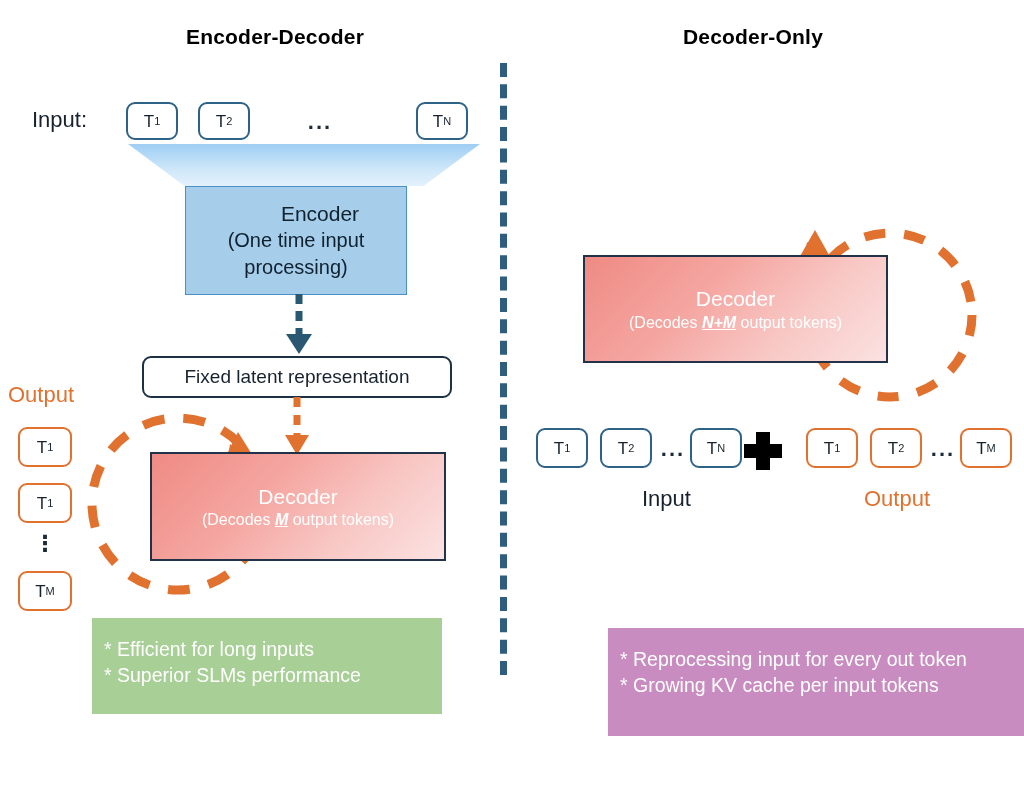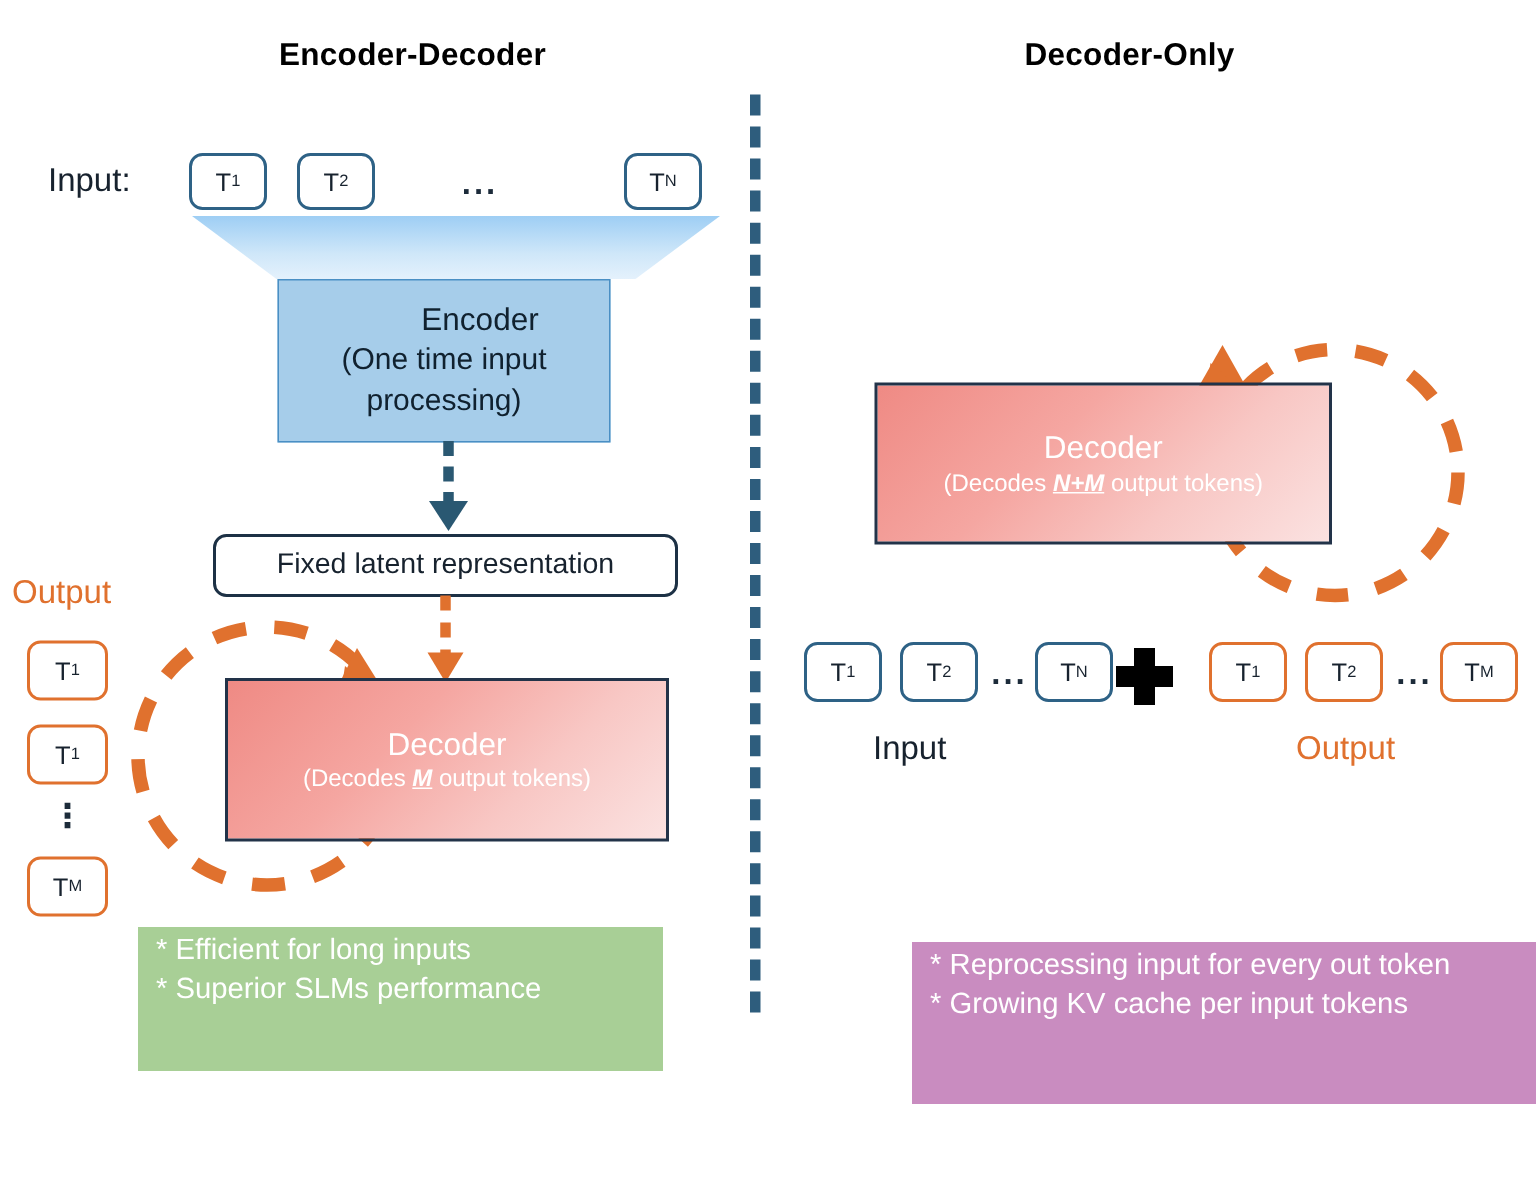--- a/index.html
+++ b/index.html
@@ -76,21 +76,21 @@
     background:linear-gradient(135deg,#ef8a84 0%,#f5a6a1 38%,#f8c7c4 68%,#fbe2e1 100%);
     display:flex;flex-direction:column;align-items:center;justify-content:center;
     text-align:center;color:#ffffff;
   }
   .decoder-title{font-size:21px;line-height:1.2;}
   .decoder-sub{font-size:16px;line-height:1.2;margin-top:1px;}
   .decoder-sub b{font-style:italic;text-decoration:underline;font-weight:bold;}
 
   
   .note{
-    box-sizing:border-box;padding:2px 12px 8px 12px;
+    box-sizing:border-box;padding:18px 12px 8px 12px;
     color:#ffffff;font-size:19.5px;line-height:1.34;
   }
   .note.green{background:#a8cf96;}
   .note.purple{background:#c98cc0;}
   .hl-red{color:#f31b1b;}
 
   
   .plus{left:744px;top:432px;width:38px;height:38px;}
   .plus:before,.plus:after{
     content:"";position:absolute;background:#000;
@@ -212,19 +212,19 @@
 <div class="abs tok orange" style="left:870px;top:428px;width:52px;height:40px;">
   <span>T</span>
     <sub>2</sub>
 </div>
 <div class="abs dots" style="left:924px;top:430px;width:38px;height:38px;">...</div>
 <div class="abs tok orange" style="left:960px;top:428px;width:52px;height:40px;">
   <span>T</span>
     <sub>M</sub>
 </div>
 
-<div class="abs label-plain" style="left:582px;top:486px;">Input</div>
+<div class="abs label-plain" style="left:642px;top:486px;">Input</div>
 <div class="abs label-orange" style="left:864px;top:486px;">Output</div>
 
 <div class="abs note purple" style="left:560px;top:628px;width:450px;height:108px;margin-left:48px;">
   <div><span>* Reprocessing input for every out token</span></div>
   <div><span>* Growing KV cache per input tokens</span></div>
 </div>
 
 </body></html>

